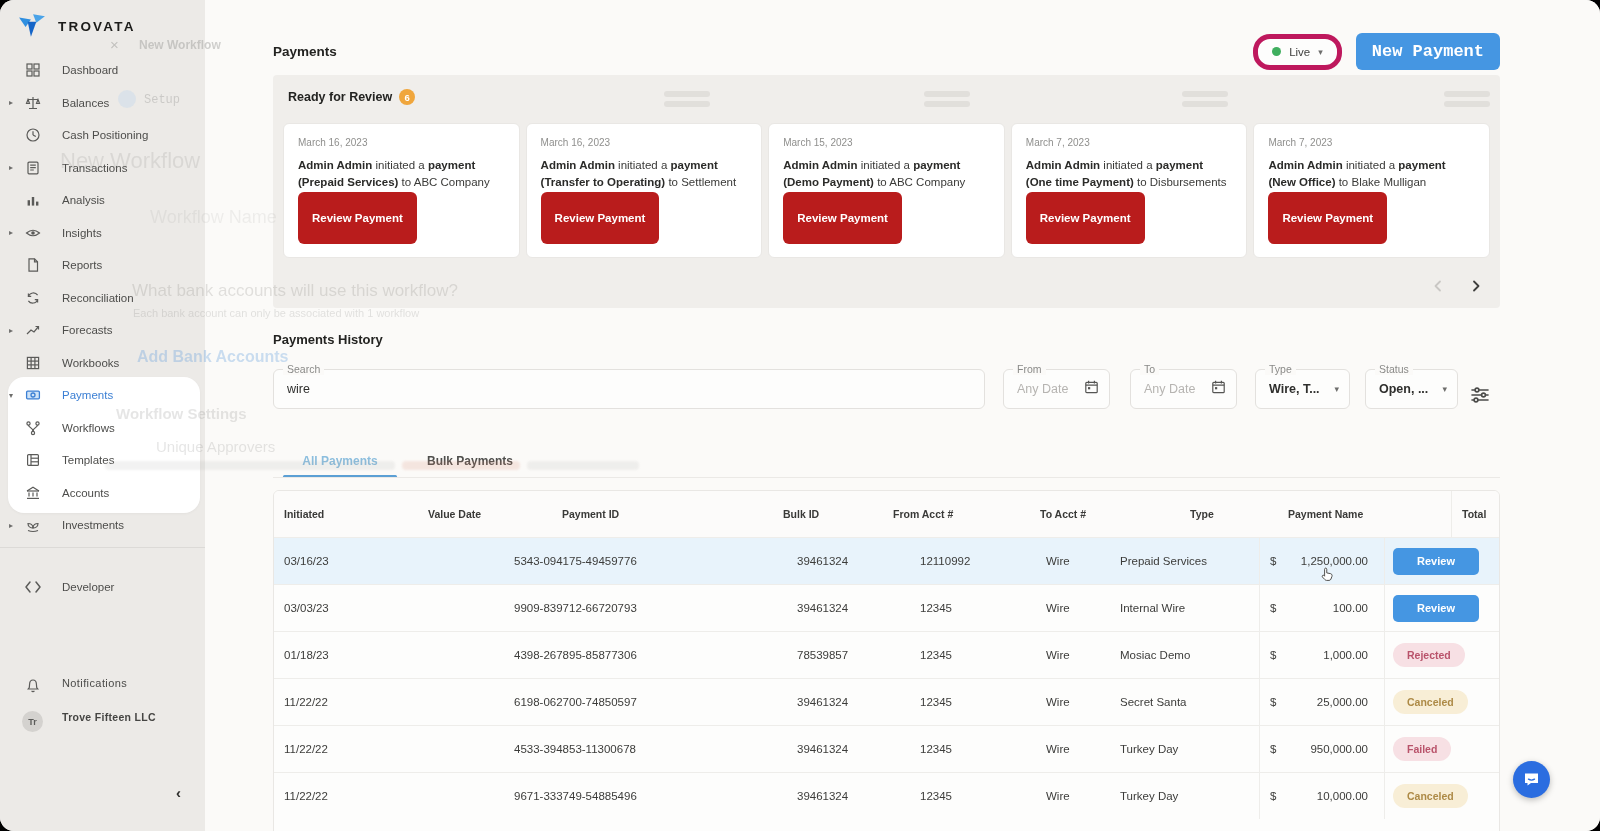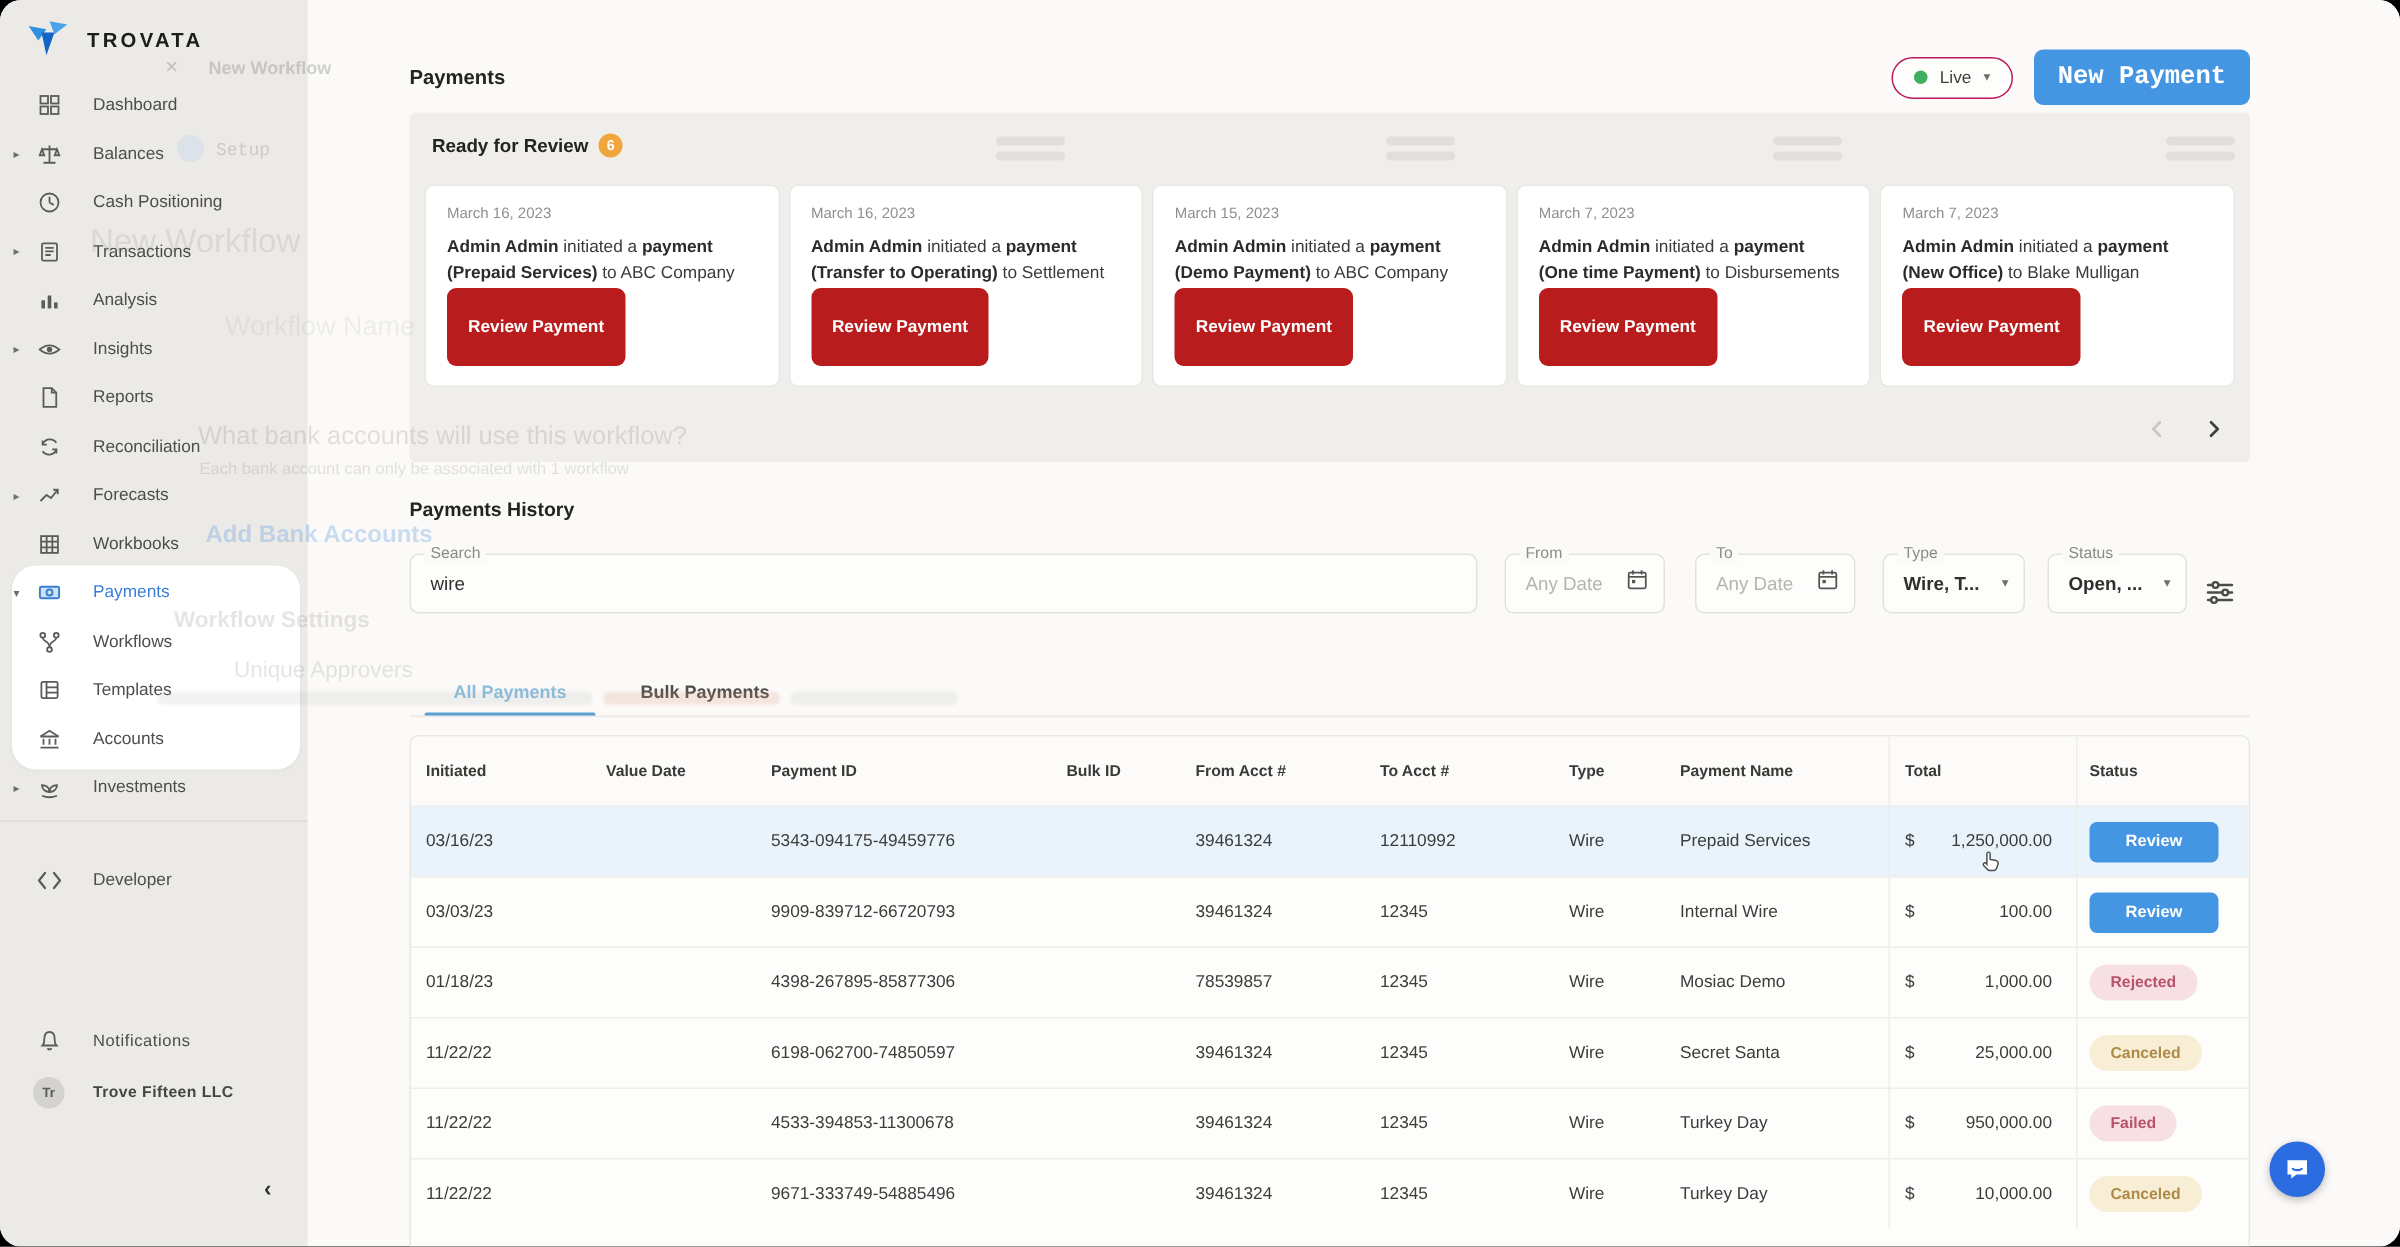--- a/index.html
+++ b/index.html
@@ -17,34 +17,34 @@
   .active-panel{position:absolute;left:8px;top:377px;width:192px;height:136px;background:#fff;border-radius:16px;box-shadow:0 1px 3px rgba(0,0,0,.04);}
   .side-nav{position:absolute;top:54px;left:0;right:0;}
   .side-item{position:relative;height:32.5px;display:flex;align-items:center;cursor:pointer;}
   .side-item.secondary{margin-top:29px;}
   .side-item .s-caret{position:absolute;left:6px;width:10px;font-size:8px;color:#6e6e6c;text-align:center;}
   .side-item .s-icon{position:absolute;left:24px;width:18px;height:18px;display:flex;align-items:center;justify-content:center;}
   .side-item .s-icon svg{display:block;}
   .side-item .s-label{margin-left:62px;font-size:11.5px;color:#4d4d4b;}
   .side-item.active .s-label{color:#3b7fd4;}
   .side-divider{position:absolute;left:0;right:0;top:547px;height:1px;background:#dcdad7;}
-  .foot-item{position:relative;height:34px;display:flex;align-items:center;}
+  .foot-item{position:relative;height:34px;display:flex;align-items:flex-start;}
   .foot-item .s-icon{position:absolute;left:24px;width:18px;height:18px;display:flex;align-items:center;justify-content:center;}
   .notif-label{margin-left:62px;font-size:11px;letter-spacing:.4px;color:#4b4b49;}
   .avatar{position:absolute;left:22px;width:21px;height:21px;border-radius:50%;background:#d4d2cf;color:#5b5b59;
     font-size:9px;font-weight:bold;display:flex;align-items:center;justify-content:center;}
   .org-label{margin-left:62px;font-size:10.5px;font-weight:bold;letter-spacing:.3px;color:#454543;}
   .collapse-btn{position:absolute;left:168px;bottom:26px;font-size:15px;font-weight:bold;color:#2f2f2d;cursor:pointer;padding:4px 8px;}
   .foot-wrap{position:absolute;left:0;bottom:86px;right:0;}
   
   .main{position:absolute;left:205px;top:0;right:0;bottom:0;background:#fbfaf8;z-index:2;}
   .page-header{position:absolute;top:33px;left:68px;right:100px;display:flex;align-items:center;justify-content:space-between;}
   .page-title{font-size:13.5px;font-weight:bold;color:#232321;}
   .header-actions{display:flex;align-items:center;gap:14px;}
-  .live-pill{display:flex;align-items:center;gap:8px;background:#fdfdfc;border:1px solid #be185d;border-radius:17px;
+  .live-pill{display:flex;align-items:center;gap:8px;background:#fdfdfc;border:5px solid #be185d;border-radius:17px;
     padding:7px 14px;cursor:pointer;}
   .live-dot{width:9px;height:9px;border-radius:50%;background:#3fae5e;}
   .live-label{font-size:11.5px;color:#3f3f3d;}
   .live-caret{font-size:9px;color:#6e6e6c;}
   .btn-primary{background:#4596e2;color:#fff;border:none;border-radius:6px;font-size:17px;font-weight:bold;
     padding:9px 16px;cursor:pointer;font-family:Liberation Mono, monospace;}
   
   .ready-band{position:absolute;top:75px;left:68px;right:100px;height:233px;background:#f0eeeb;border-radius:4px;}
   .ready-head{position:absolute;top:14px;left:15px;display:flex;align-items:center;gap:7px;}
   .ready-title{font-size:12.5px;font-weight:bold;color:#232321;}
@@ -79,21 +79,21 @@
   .tab{position:absolute;top:0;height:33px;display:flex;align-items:center;justify-content:center;
     font-size:12px;font-weight:bold;cursor:pointer;}
   .tab-all{left:10px;width:114px;color:#8cbede;}
   .tab-bulk{left:142px;width:110px;color:#4e4e4c;}
   .tab-underline{position:absolute;left:10px;top:31px;width:114px;height:3px;background:#5b9fd4;border-radius:2px;}
   .tabs-divider{position:absolute;top:477px;left:68px;right:100px;height:1px;background:#ebe9e6;}
   
   .table{position:absolute;top:490px;left:68px;right:100px;bottom:-20px;background:#fdfdfc;
     border:1px solid #e9e7e4;border-radius:6px 6px 0 0;overflow:hidden;}
   .t-row{display:grid;grid-template-columns:120px 110px 197px 86px 123px 126px 74px 149px 125px 1fr;align-items:center;}
-  .t-head{height:46px;background:#fcfbfa;}
+  .t-head{height:46px;background:#fcfbfa;gap:24px;}
   .t-head .t-cell{font-size:10.5px;font-weight:bold;color:#3a3a38;}
   .t-cell{padding-left:10px;font-size:11.5px;color:#3c3c3a;white-space:nowrap;overflow:hidden;}
   .t-body .t-row{height:47px;border-top:1px solid #eeedea;background:#fdfdfc;}
   .t-body .t-row.highlight{background:#e8f3fb;}
   .cell-total{display:flex;align-items:center;justify-content:space-between;padding-right:16px;align-self:stretch;
     border-left:1px solid #eeedea;}
   .cell-status{align-self:stretch;display:flex;align-items:center;border-left:1px solid #eeedea;padding-left:8px;}
   .t-head .cell-total,.t-head .cell-status{border-left:1px solid #eeedea;align-self:stretch;display:flex;align-items:center;}
   .btn-review{background:#4596e2;color:#fff;border:none;border-radius:5px;font-size:11px;font-weight:bold;
     width:86px;height:27px;cursor:pointer;font-family:inherit;}

